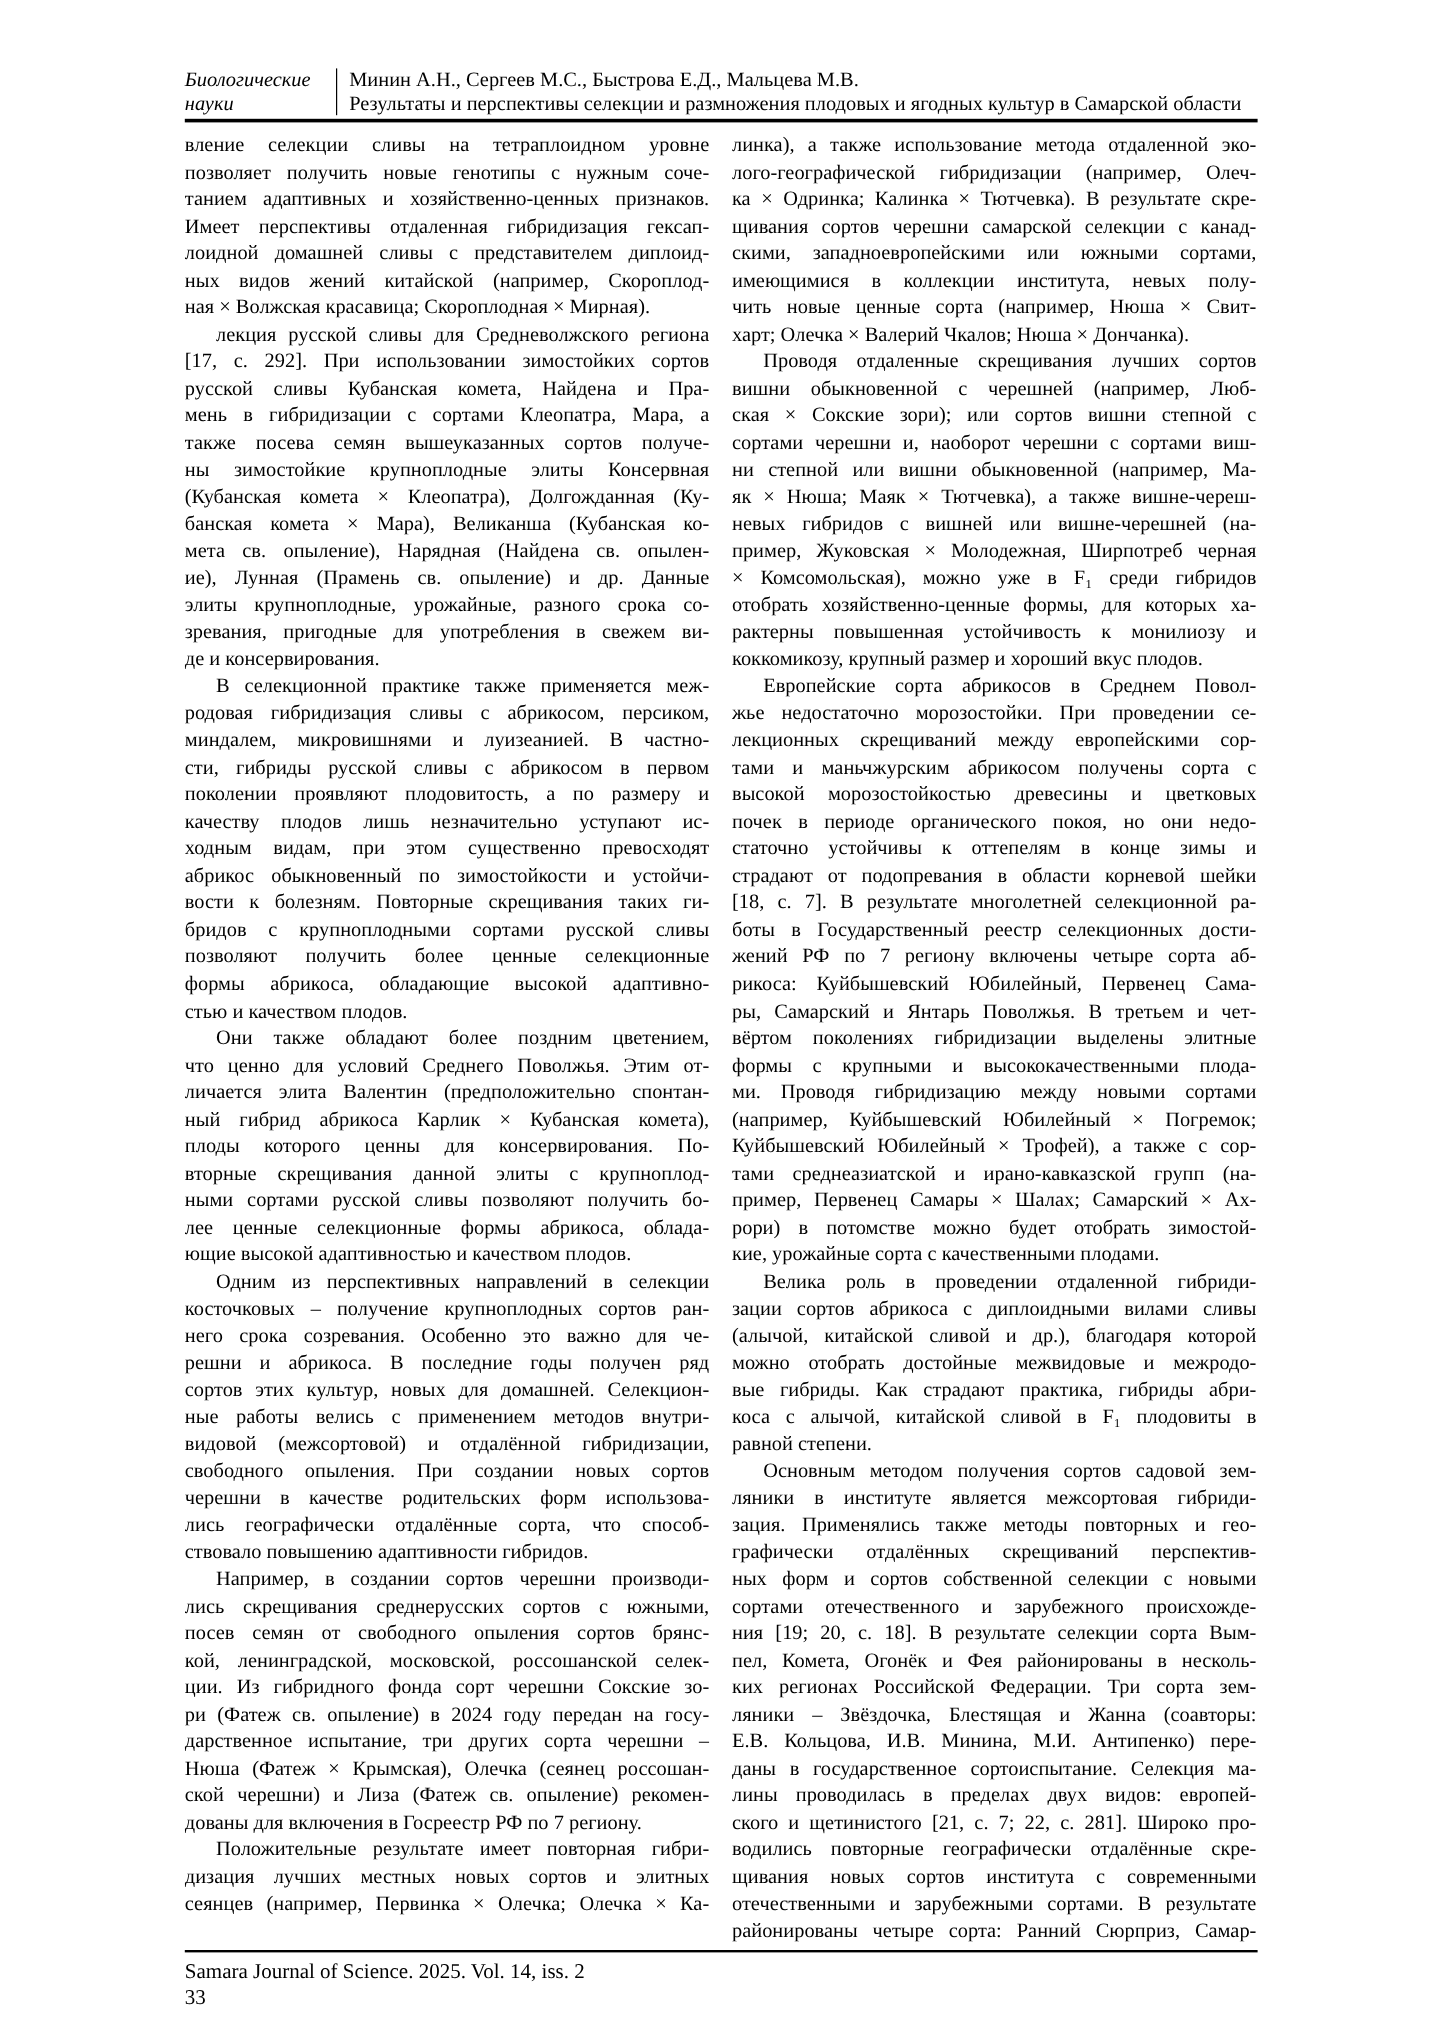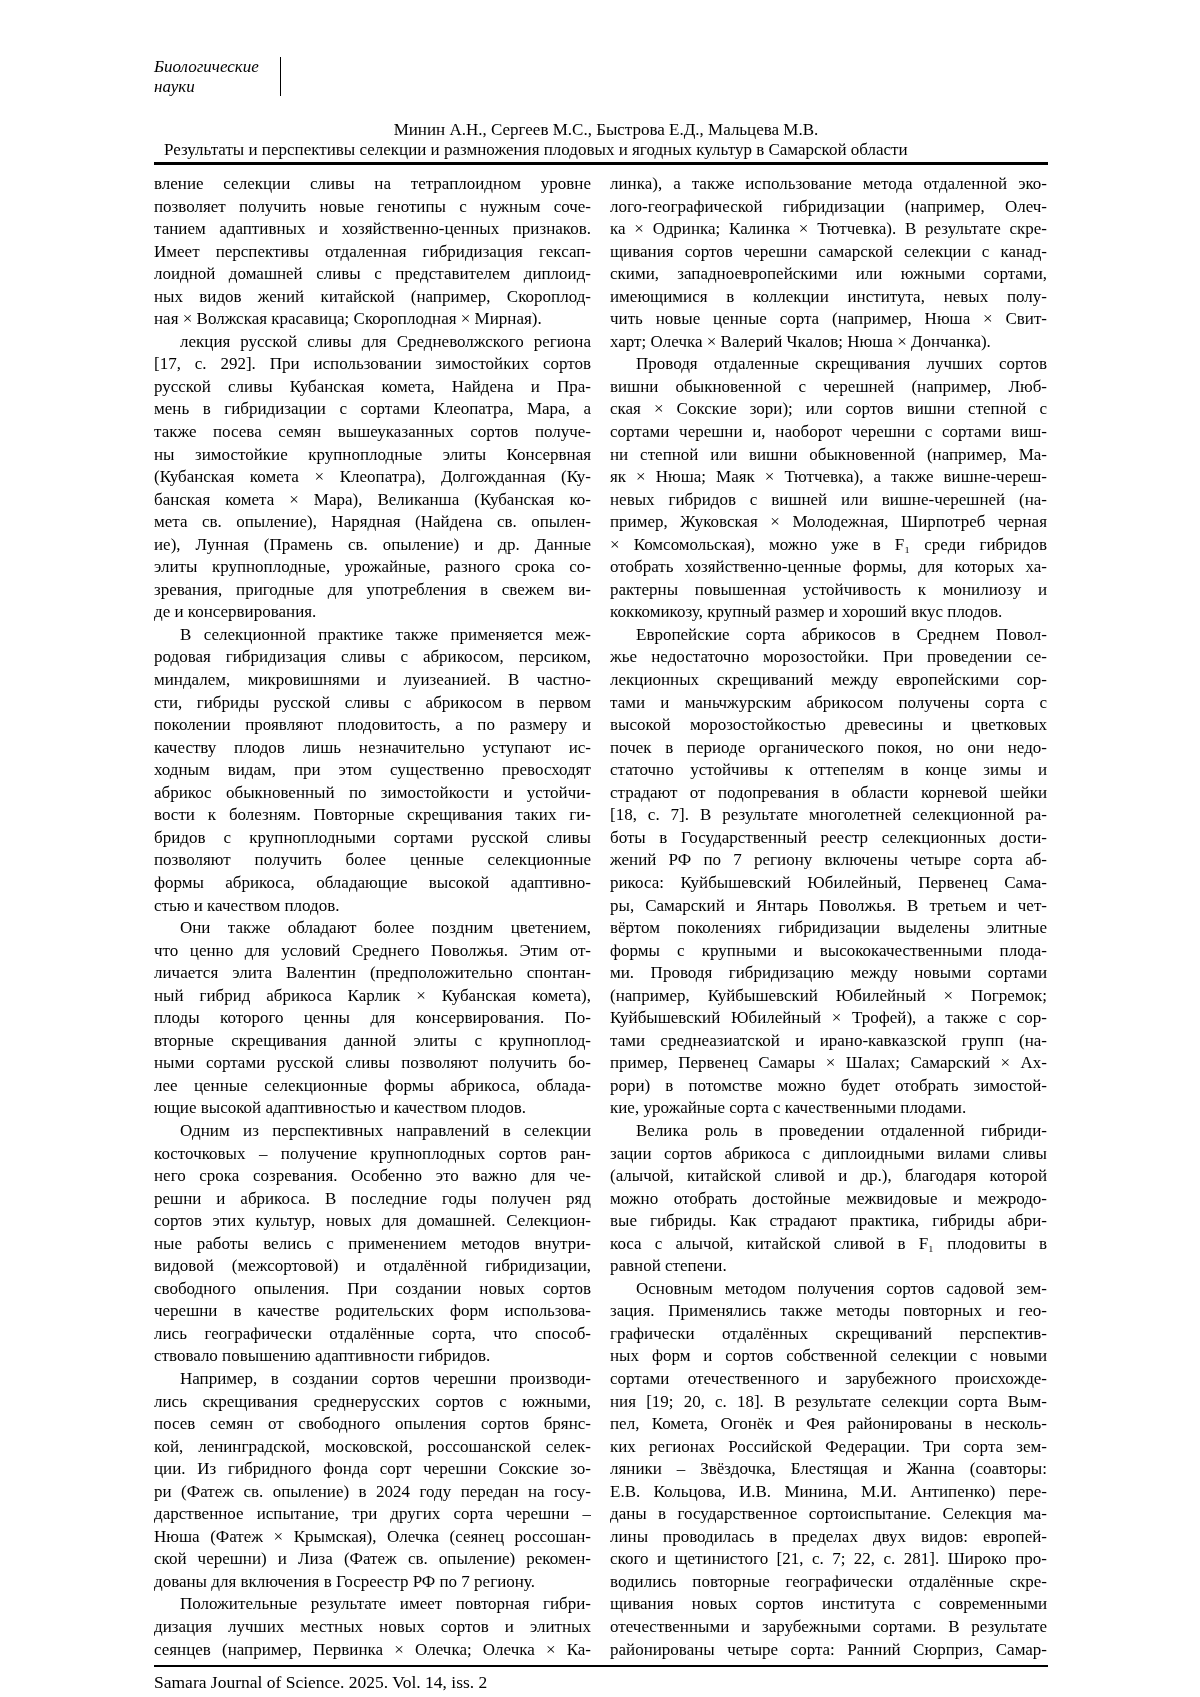--- a/index.html
+++ b/index.html
@@ -5,28 +5,28 @@
   html, body { margin: 0; padding: 0; }
   body {
     width: 1200px; height: 1697px;
     background: #ffffff; color: #000000;
     font-family: "Liberation Serif", "DejaVu Serif", serif;
     position: relative; overflow: hidden;
   }
   .page { position: absolute; left: 154px; top: 57px; width: 894px; }
 
   
-  .header { display: flex; align-items: stretch; border-bottom: 3px solid #000; padding-bottom: 3px; flex-direction: column; }
+  .header { display: flex; align-items: stretch; border-bottom: 3px solid #000; padding-bottom: 3px; }
   .header-left {
     flex: 0 0 auto; width: 118px; padding-right: 8px;
     border-right: 1.5px solid #000;
     font-style: italic; font-size: 17px; line-height: 19.5px;
   }
   .header-right { flex: 1; padding-left: 10px; font-size: 17px; line-height: 19.5px; }
-  .authors { text-align: center; margin-top: 24px; }
+  .authors { text-align: left; }
   .article-title { text-align: left; }
 
   
   .columns { display: flex; gap: 19px; margin-top: 8px; }
   .col { flex: 0 0 auto; width: 437px; }
   .para { margin: 0; }
   .line {
     font-size: 17px; line-height: 22.55px; height: 22.55px;
     text-align: justify; text-align-last: justify;
     white-space: normal; overflow: hidden;
@@ -193,20 +193,21 @@
           <div class="line">Велика роль в проведении отдаленной гибриди-</div>
           <div class="line">зации сортов абрикоса с диплоидными вилами сливы</div>
           <div class="line">(алычой, китайской сливой и др.), благодаря которой</div>
           <div class="line">можно отобрать достойные межвидовые и межродо-</div>
           <div class="line">вые гибриды. Как страдают практика, гибриды абри-</div>
           <div class="line">коса с алычой, китайской сливой в F₁ плодовиты в</div>
           <div class="line lastline">равной степени.</div>
         </div>
         <div class="para indent">
           <div class="line">Основным методом получения сортов садовой зем-</div>
+          <div class="line">ляники в институте является межсортовая гибриди-</div>
           <div class="line">зация. Применялись также методы повторных и гео-</div>
           <div class="line">графически отдалённых скрещиваний перспектив-</div>
           <div class="line">ных форм и сортов собственной селекции с новыми</div>
           <div class="line">сортами отечественного и зарубежного происхожде-</div>
           <div class="line">ния [19; 20, с. 18]. В результате селекции сорта Вым-</div>
           <div class="line">пел, Комета, Огонёк и Фея районированы в несколь-</div>
           <div class="line">ких регионах Российской Федерации. Три сорта зем-</div>
           <div class="line">ляники – Звёздочка, Блестящая и Жанна (соавторы:</div>
           <div class="line">Е.В. Кольцова, И.В. Минина, М.И. Антипенко) пере-</div>
           <div class="line">даны в государственное сортоиспытание. Селекция ма-</div>

